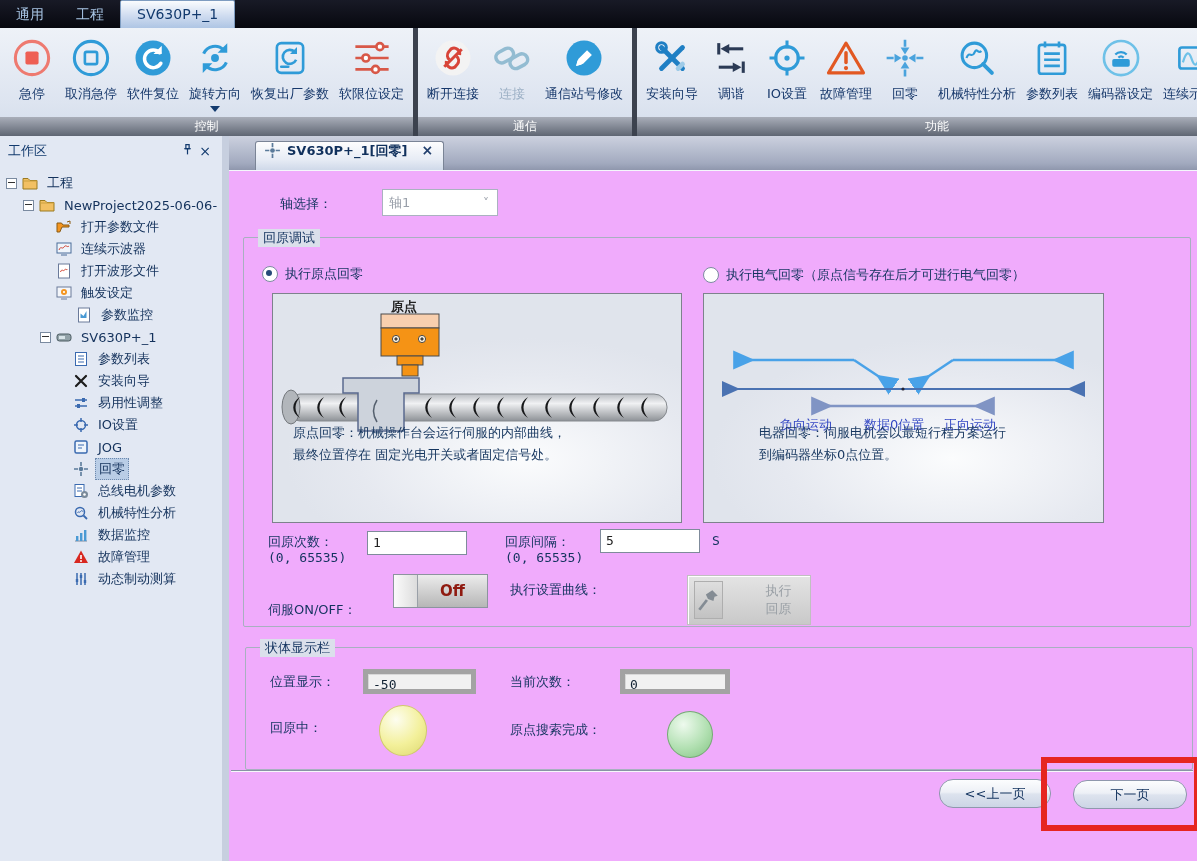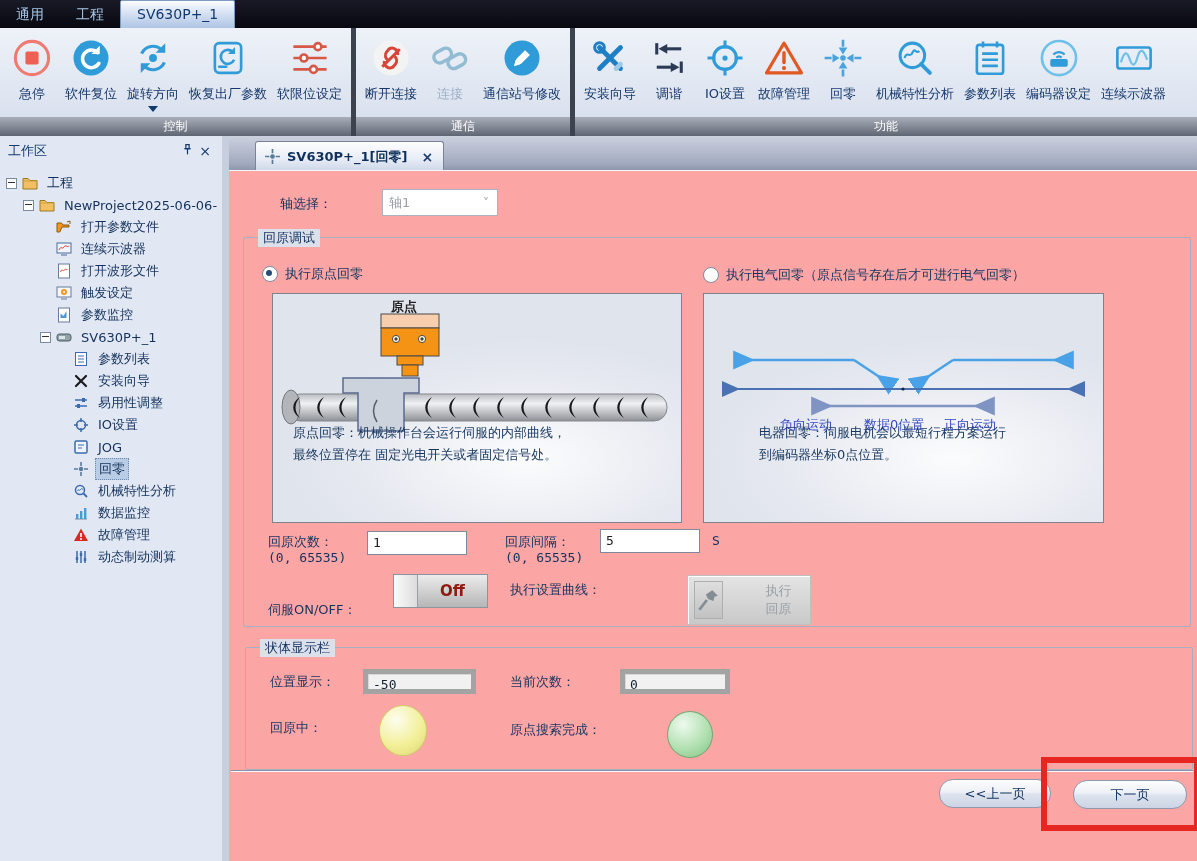--- a/index.html
+++ b/index.html
@@ -46,28 +46,28 @@
   .trow .ticon svg{width:16px;height:16px;}
   .trow .tlabel{padding:1px 3px;}
   .trow.selected .tlabel{background:#b9cde6;border:1px dotted #6d89ad;}
 
   .splitter{position:absolute;left:222px;top:136px;width:7px;height:725px;background:#c7cfdf;cursor:col-resize;}
 
   
   .main{position:absolute;left:229px;top:136px;width:968px;height:725px;}
   .tabstrip{position:absolute;left:0;top:0;width:968px;height:34px;
             background:linear-gradient(#ccd1df,#a2aabf 80%,#8f97ad);border-bottom:1px solid #767f93;}
-  .doctab{position:absolute;left:26px;top:5px;height:29px;display:flex;align-items:center;gap:6px;
+  .doctab{position:absolute;left:26px;top:5px;height:29px;display:flex;align-items:flex-start;gap:6px;
           padding:0 10px 0 8px;background:linear-gradient(#fdfdfe,#e7ecf5 60%,#cdd7e8);
           border:1px solid #7a8496;border-bottom:none;border-radius:3px 3px 0 0;
           font-size:13px;font-weight:bold;color:#10305c;cursor:pointer;}
   .doctab .dt-icon svg{width:17px;height:17px;display:block;}
   .doctab .dt-close{font-weight:bold;color:#22406e;margin-left:8px;cursor:pointer;font-size:14px;}
 
-  .content{position:absolute;left:0;top:34px;width:968px;height:691px;background:#fca5a5;
+  .content{position:absolute;left:0;top:34px;width:968px;height:691px;background:#f0abfc;
            border-top:1px solid #f4f7fb;}
 
   .lbl{position:absolute;font-size:13px;color:#13335f;white-space:nowrap;}
   .mono{font-family:"DejaVu Sans Mono","Liberation Mono",monospace;}
 
   .combo{position:absolute;left:153px;top:18px;width:114px;height:25px;background:#fff;
          border:1px solid #aab2c0;display:flex;align-items:center;}
   .combo .cb-text{flex:1;padding-left:6px;font-size:13px;color:#9aa0aa;}
   .combo .cb-arrow{width:22px;text-align:center;color:#9aa0aa;font-size:12px;}
 
@@ -137,20 +137,29 @@
       <div class="rgroup">
         <div class="rtools">
           <div class="rtool">
             <span class="ricon">
               <svg viewBox="0 0 48 48">
                 <circle cx="24" cy="24" r="19" fill="none" stroke="#ee7a70" stroke-width="3.5"></circle>
                 <rect x="16.5" y="16.5" width="15" height="15" rx="2" fill="#ee5f54"></rect>
               </svg>
             </span>
             <span class="rlabel">急停</span>
+          </div>
+          <div class="rtool">
+            <span class="ricon">
+              <svg viewBox="0 0 48 48">
+                <circle cx="24" cy="24" r="19" fill="none" stroke="#2f9bd8" stroke-width="3.5"></circle>
+                <rect x="17" y="17" width="14" height="14" rx="2" fill="none" stroke="#2f9bd8" stroke-width="3"></rect>
+              </svg>
+            </span>
+            <span class="rlabel">取消急停</span>
           </div>
           <div class="rtool">
             <span class="ricon">
               <svg viewBox="0 0 48 48">
                 <circle cx="24" cy="24" r="20" fill="#2f9bd8"></circle>
                 <path d="M33 30a10 10 0 1 1-1.5-12" fill="none" stroke="#fff" stroke-width="4" stroke-linecap="round"></path>
                 <path d="M34 10v9.5h-9.5z" fill="#fff"></path>
               </svg>
             </span>
             <span class="rlabel">软件复位</span>
@@ -407,21 +416,21 @@
         <div class="trow" style="padding-left: 40px;">
           <span class="exp-sp"></span>
           <span class="ticon"><svg viewBox="0 0 16 16">
               <rect x="1" y="2" width="14" height="10" fill="#f4f6fa" stroke="#6a7a9a"></rect>
               <circle cx="8" cy="7" r="3" fill="#f49520"></circle>
               <circle cx="8" cy="7" r="1.1" fill="#fff"></circle>
               <path d="M5 14h6" stroke="#6a7a9a"></path>
             </svg></span>
           <span class="tlabel">触发设定</span>
         </div>
-        <div class="trow" style="padding-left: 40px;">
+        <div class="trow" style="padding-left: 60px;">
           <span class="exp-sp"></span>
           <span class="ticon"><svg viewBox="0 0 16 16">
               <rect x="2.5" y="1" width="11" height="14" fill="#fff" stroke="#6a7a9a"></rect>
               <path d="M4.5 11V6.5l3 2.5 3-5v7z" fill="#4a9ad4"></path>
             </svg></span>
           <span class="tlabel">参数监控</span>
         </div>
         <div class="trow" style="padding-left: 40px;">
           <span class="exp"></span>
           <span class="ticon"><svg viewBox="0 0 16 16">
@@ -472,20 +481,30 @@
         </div>
         <div class="trow selected" style="padding-left: 57px;">
           <span class="exp-sp"></span>
           <span class="ticon"><svg viewBox="0 0 16 16">
               <g stroke="#5a7a9a" stroke-width="1.6">
                 <path d="M8 1v4M8 11v4M1 8h4M11 8h4"></path>
               </g>
               <circle cx="8" cy="8" r="2.2" fill="#5a7a9a"></circle>
             </svg></span>
           <span class="tlabel">回零</span>
+        </div>
+        <div class="trow" style="padding-left: 57px;">
+          <span class="exp-sp"></span>
+          <span class="ticon"><svg viewBox="0 0 16 16">
+              <rect x="2" y="1.5" width="9" height="12" fill="#fff" stroke="#3a6ab0"></rect>
+              <path d="M4 5h5M4 8h5" stroke="#3a6ab0"></path>
+              <circle cx="11.5" cy="11.5" r="3.5" fill="#7a8a9a"></circle>
+              <circle cx="11.5" cy="11.5" r="1.3" fill="#fff"></circle>
+            </svg></span>
+          <span class="tlabel">总线电机参数</span>
         </div>
         <div class="trow" style="padding-left: 57px;">
           <span class="exp-sp"></span>
           <span class="ticon"><svg viewBox="0 0 16 16">
               <circle cx="7" cy="7" r="4.5" fill="none" stroke="#3a6ab0" stroke-width="1.5"></circle>
               <path d="M4.5 8c1-2.5 2 .5 3-1.5s2 .5 3-.5" fill="none" stroke="#3a6ab0"></path>
               <path d="M10.5 10.5L14 14" stroke="#3a6ab0" stroke-width="1.8"></path>
             </svg></span>
           <span class="tlabel">机械特性分析</span>
         </div>

